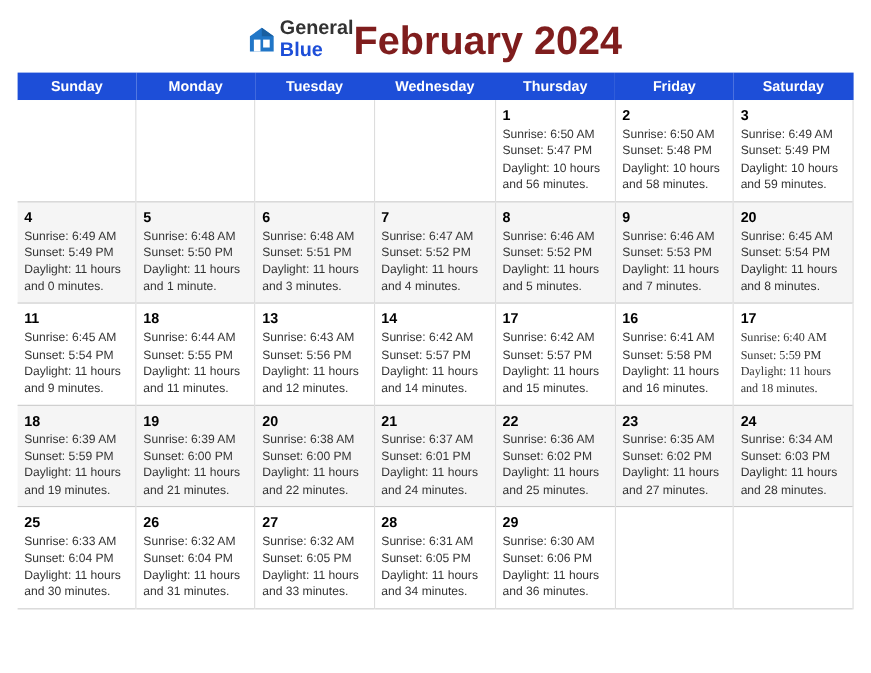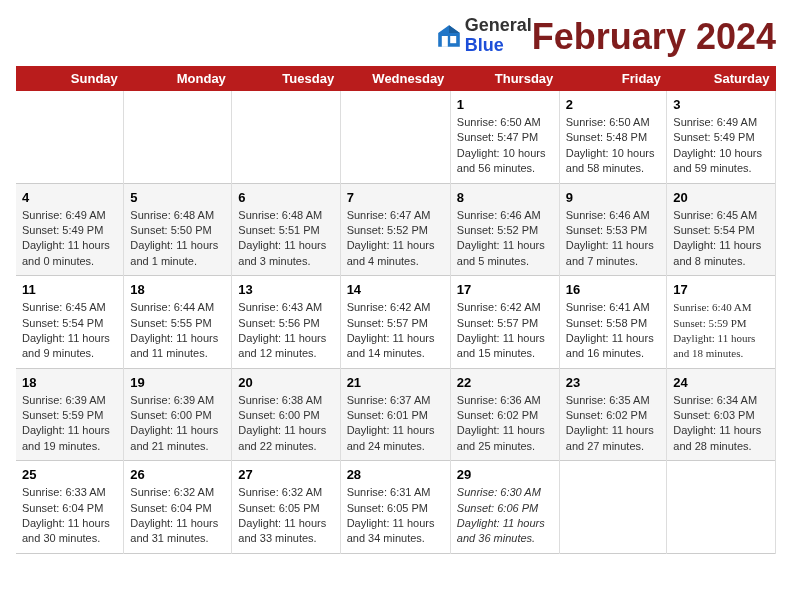--- a/index.html
+++ b/index.html
@@ -5,21 +5,21 @@
     * { box-sizing: border-box; margin: 0; padding: 0; }
     body {
       font-family: Arial, sans-serif;
       background: #fff;
       width: 792px;
       min-height: 612px;
       padding: 16px;
     }
     .header-area {
       display: flex;
-      justify-content: flex-end;
+      justify-content: center;
       align-items: flex-start;
       margin-bottom: 8px;
     }
     .logo {
       display: flex;
       align-items: center;
       gap: 4px;
     }
     .logo-text {
       font-size: 18px;
@@ -43,24 +43,24 @@
     .location {
       font-size: 15px;
       color: #444;
     }
     table {
       width: 100%;
       border-collapse: collapse;
       font-size: 11px;
     }
     thead th {
-      background: #b91c1c;
+      background: #1d4ed8;
       color: #fff;
       padding: 5px 6px;
-      text-align: right;
+      text-align: center;
       font-size: 13px;
       font-weight: bold;
     }
     tbody tr {
       border-bottom: 1px solid #ccc;
     }
     tbody td {
       vertical-align: top;
       padding: 6px 6px;
       width: 113px;
@@ -296,21 +296,21 @@
 Daylight: 11 hours and 33 minutes.</div>
         </td>
         <td>
           <span class="day-number">28</span>
           <div class="day-info" style="white-space: pre-line;">Sunrise: 6:31 AM
 Sunset: 6:05 PM
 Daylight: 11 hours and 34 minutes.</div>
         </td>
         <td>
           <span class="day-number">29</span>
-          <div class="day-info" style="white-space: pre-line; font-style: italic;">Sunrise: 6:30 AM
+          <div class="day-info" style="white-space: pre-line;">Sunrise: 6:30 AM
 Sunset: 6:06 PM
 Daylight: 11 hours and 36 minutes.</div>
         </td>
         <td class="empty-cell"></td>
         <td class="empty-cell"></td>
       </tr>
     </tbody>
 </table>
 
 </body></html>

